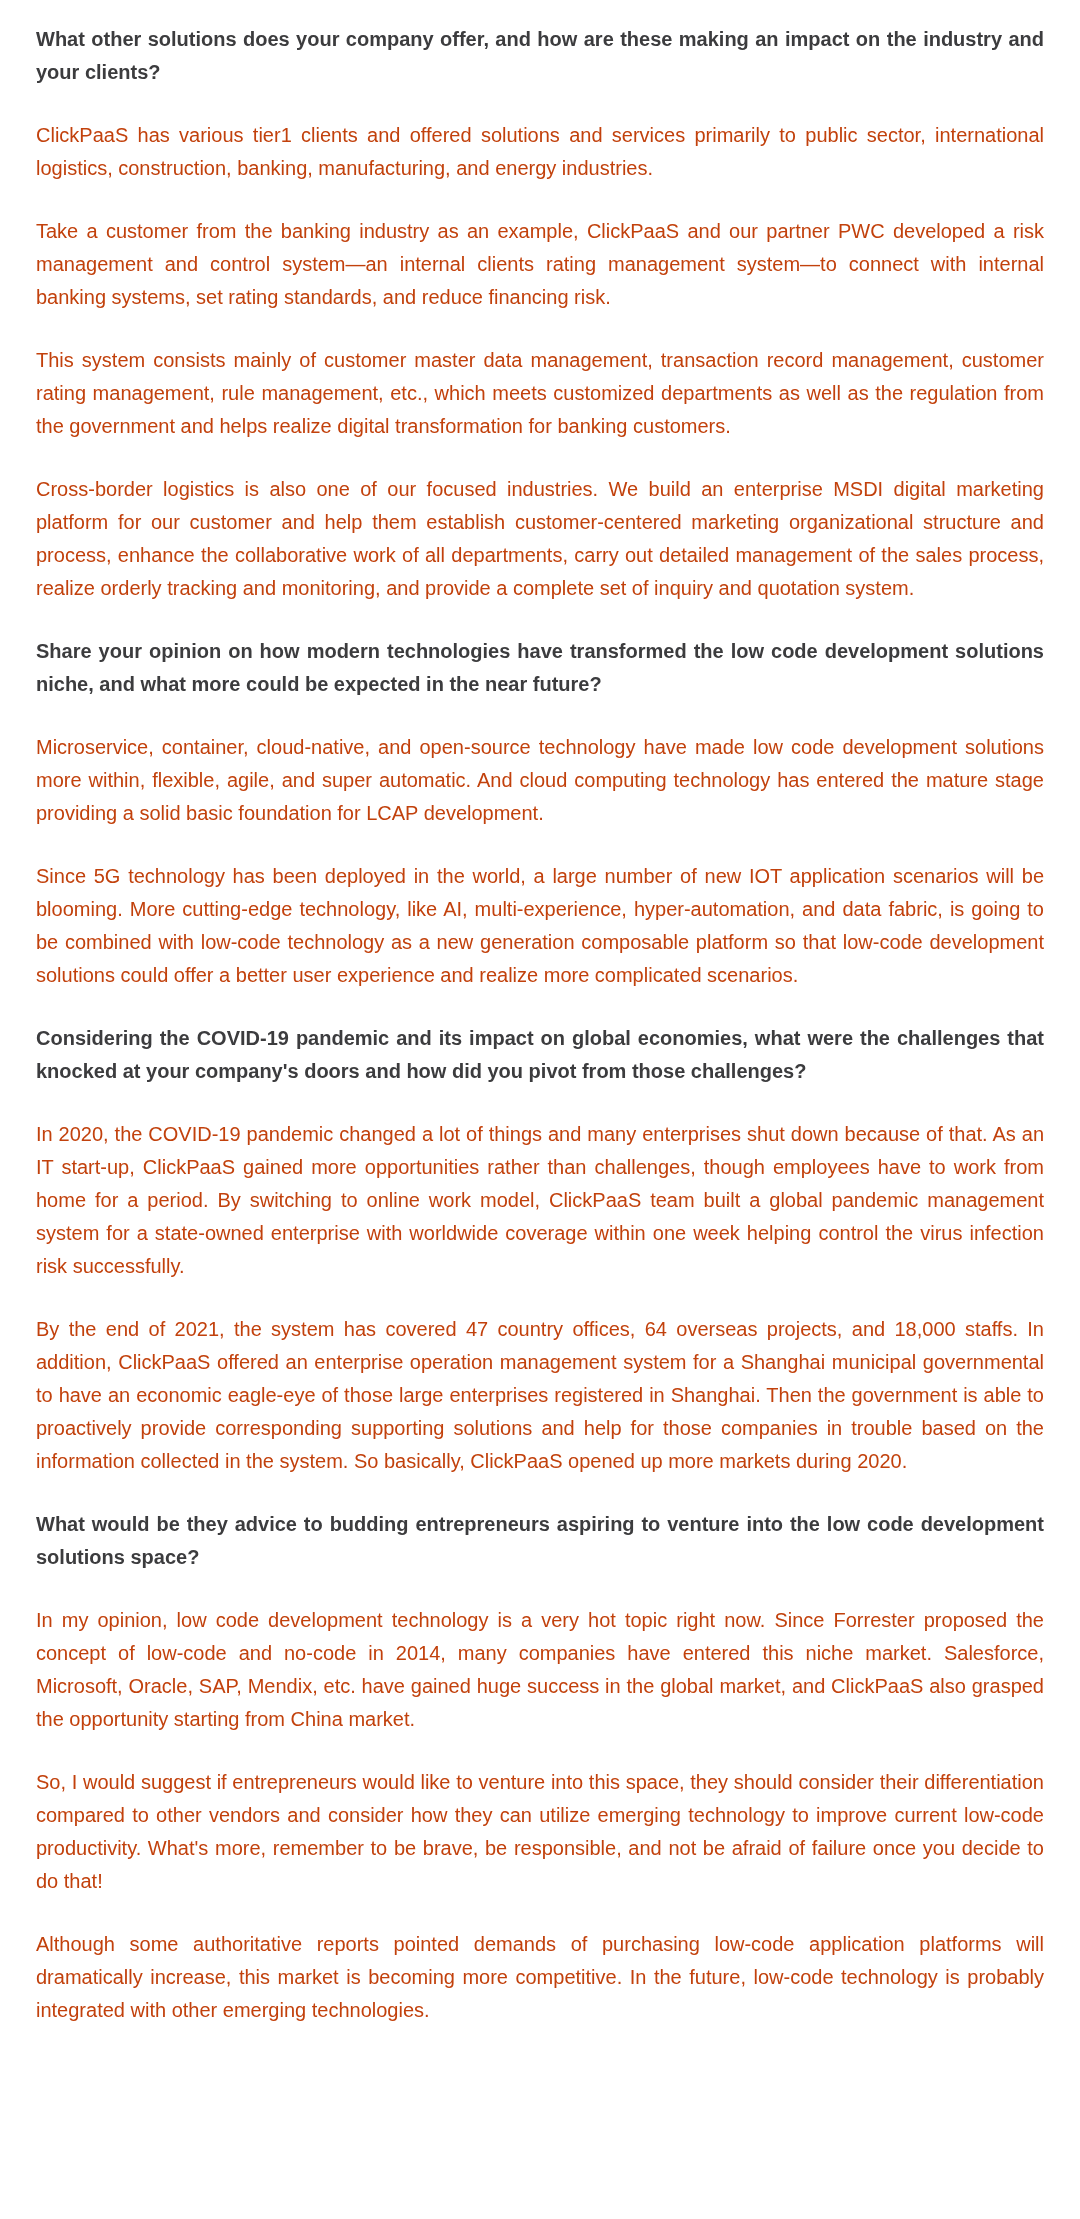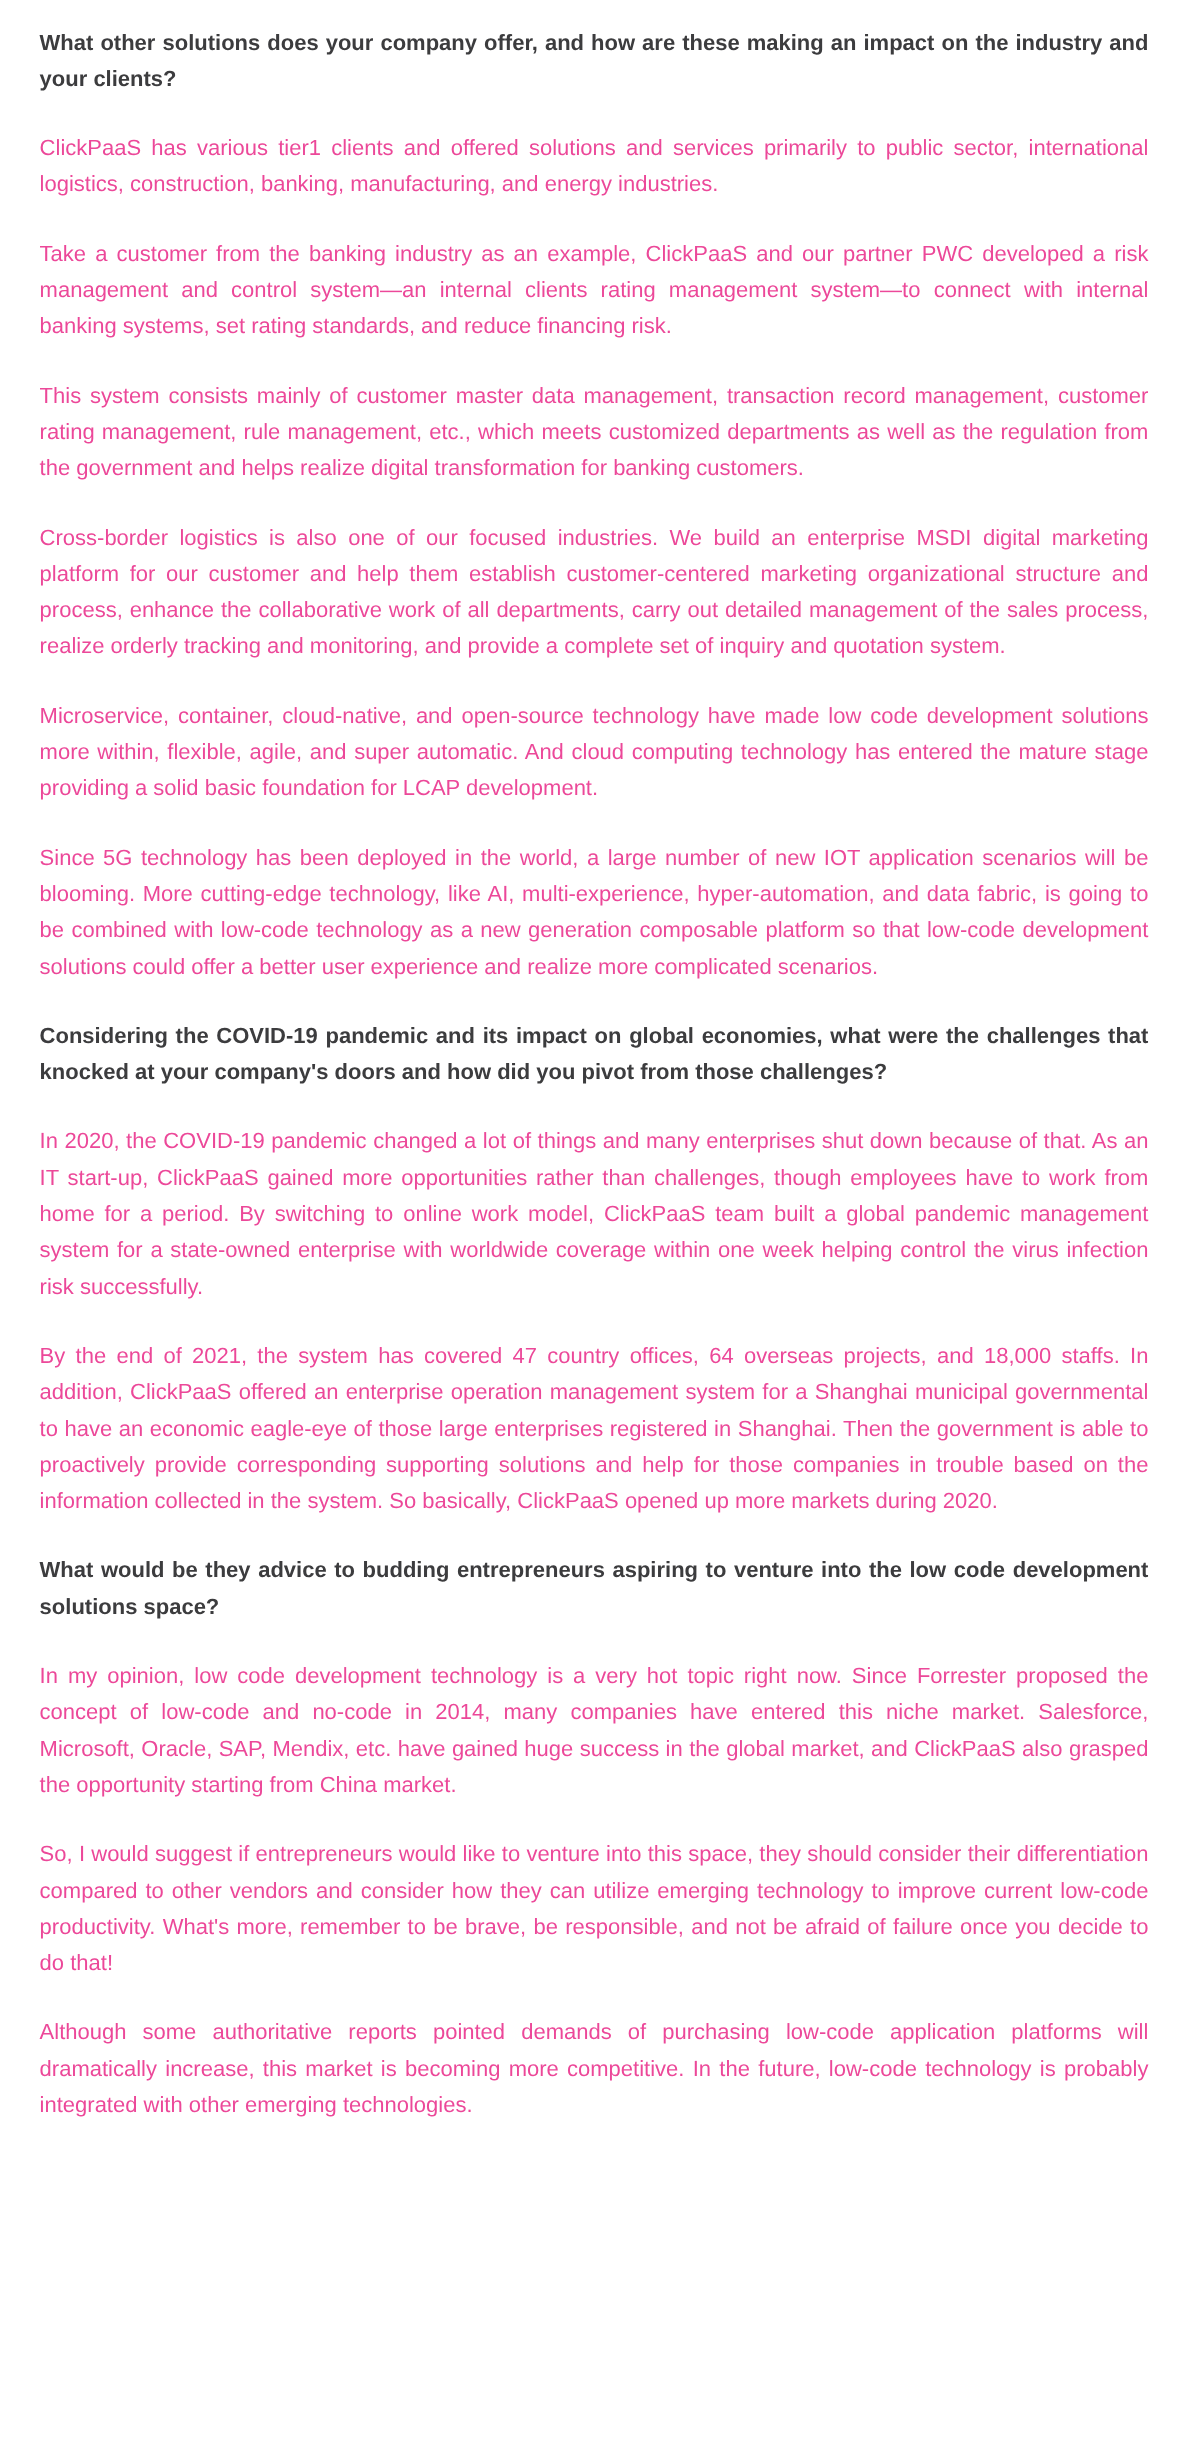--- a/index.html
+++ b/index.html
@@ -24,21 +24,21 @@
     line-height: 33px;
     font-weight: bold;
     color: #3c3c3e;
     text-align: justify;
     margin: 30px 0 0 0;
   }
   .answer {
     font-size: 20px;
     line-height: 33px;
     font-weight: normal;
-    color: #ec4899;
+    color: #c2410c;
     text-align: justify;
     margin: 30px 0 0 0;
   }
   .article > .qa-section:first-child > .question:first-child {
     margin-top: 0;
   }
 </style>
 </head>
 <body>
 
@@ -46,20 +46,21 @@
 
   <section class="qa-section">
     <h2 class="question">What other solutions does your company offer, and how are these making an impact on the industry and your clients?</h2>
     <p class="answer">ClickPaaS has various tier1 clients and offered solutions and services primarily to public sector, international logistics, construction, banking, manufacturing, and energy industries.</p>
     <p class="answer">Take a customer from the banking industry as an example, ClickPaaS and our partner PWC developed a risk management and control system—an internal clients rating management system—to connect with internal banking systems, set rating standards, and reduce financing risk.</p>
     <p class="answer">This system consists mainly of customer master data management, transaction record management, customer rating management, rule management, etc., which meets customized departments as well as the regulation from the government and helps realize digital transformation for banking customers.</p>
     <p class="answer">Cross-border logistics is also one of our focused industries. We build an enterprise MSDI digital marketing platform for our customer and help them establish customer-centered marketing organizational structure and process, enhance the collaborative work of all departments, carry out detailed management of the sales process, realize orderly tracking and monitoring, and provide a complete set of inquiry and quotation system.</p>
   </section>
 
   <section class="qa-section">
+    <h2 class="question">Share your opinion on how modern technologies have transformed the low code development solutions niche, and what more could be expected in the near future?</h2>
     <p class="answer">Microservice, container, cloud-native, and open-source technology have made low code development solutions more within, flexible, agile, and super automatic. And cloud computing technology has entered the mature stage providing a solid basic foundation for LCAP development.</p>
     <p class="answer">Since 5G technology has been deployed in the world, a large number of new IOT application scenarios will be blooming. More cutting-edge technology, like AI, multi-experience, hyper-automation, and data fabric, is going to be combined with low-code technology as a new generation composable platform so that low-code development solutions could offer a better user experience and realize more complicated scenarios.</p>
   </section>
 
   <section class="qa-section">
     <h2 class="question">Considering the COVID-19 pandemic and its impact on global economies, what were the challenges that knocked at your company's doors and how did you pivot from those challenges?</h2>
     <p class="answer">In 2020, the COVID-19 pandemic changed a lot of things and many enterprises shut down because of that. As an IT start-up, ClickPaaS gained more opportunities rather than challenges, though employees have to work from home for a period. By switching to online work model, ClickPaaS team built a global pandemic management system for a state-owned enterprise with worldwide coverage within one week helping control the virus infection risk successfully.</p>
     <p class="answer">By the end of 2021, the system has covered 47 country offices, 64 overseas projects, and 18,000 staffs. In addition, ClickPaaS offered an enterprise operation management system for a Shanghai municipal governmental to have an economic eagle-eye of those large enterprises registered in Shanghai. Then the government is able to proactively provide corresponding supporting solutions and help for those companies in trouble based on the information collected in the system. So basically, ClickPaaS opened up more markets during 2020.</p>
   </section>
 

